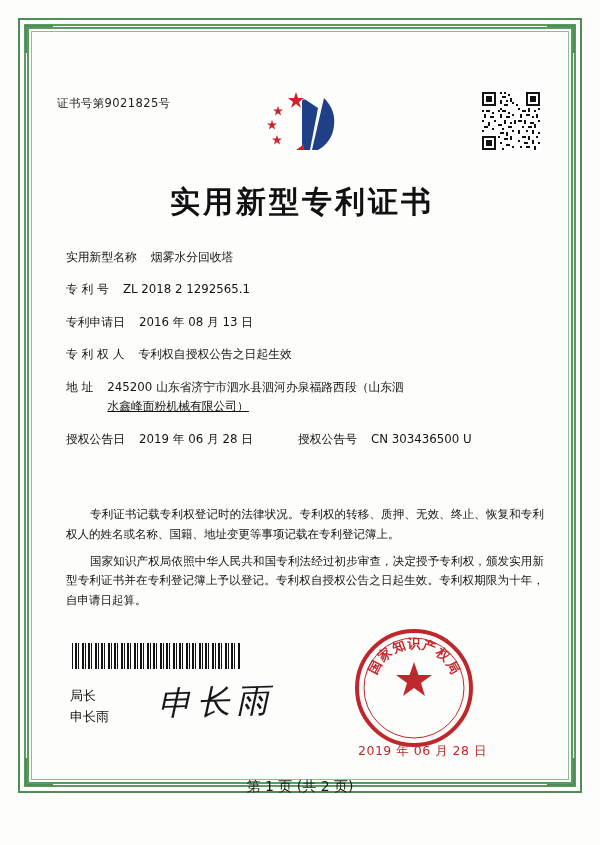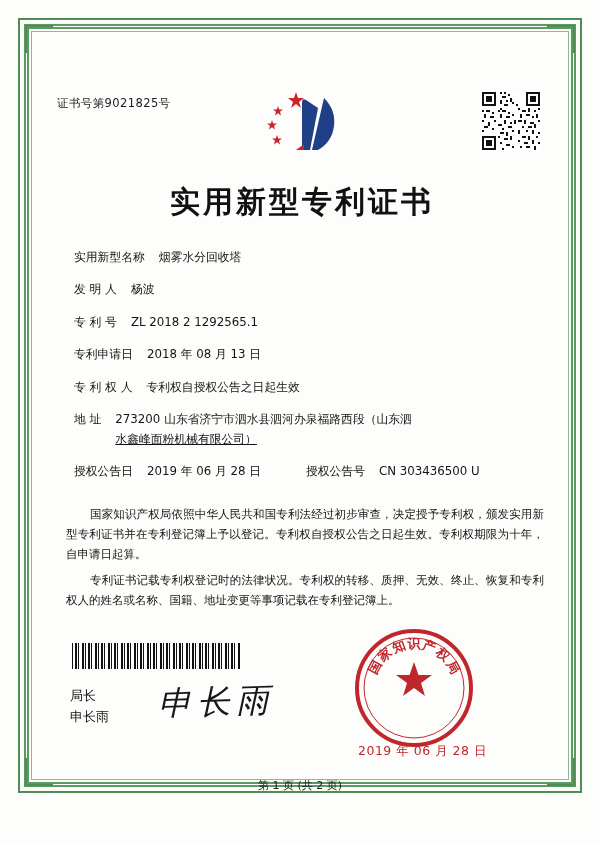--- a/index.html
+++ b/index.html
@@ -107,21 +107,20 @@
     left: 66px;
     top: 248px;
     right: 56px;
     font-size: 11.8px;
     line-height: 1.65;
   }
   .field-row {
     display: flex;
     align-items: flex-start;
     margin-bottom: 13px;
-    margin-left: 8px;
   }
   .field-label {
     white-space: nowrap;
     color: #141414;
   }
   .field-label.sp {
     letter-spacing: 0;
   }
   .field-value {
     margin-left: 14px;
@@ -215,21 +214,21 @@
     color: #c0272d;
     letter-spacing: 0.5px;
   }
 
   .page-num {
     position: absolute;
     left: 0;
     right: 0;
     top: 778px;
     text-align: center;
-    font-size: 11px;
+    font-size: 14px;
     color: #1c1c1c;
   }
 
   .footer-note {
     position: absolute;
     left: 0;
     right: 0;
     top: 818px;
     text-align: center;
     font-size: 11px;
@@ -360,66 +359,62 @@
 
   <div class="title">实用新型专利证书</div>
 
   <div class="fields">
 
     <div class="field-row">
       <span class="field-label">实用新型名称</span>
       <span class="field-value">烟雾水分回收塔</span>
     </div>
 
-    <div class="field-row">
-      <span class="field-label">发 明 人</span>
-      <span class="field-value">杨波</span>
-    </div>
 
     <div class="field-row">
       <span class="field-label">专 利 号</span>
       <span class="field-value">ZL 2018 2 1292565.1</span>
     </div>
 
     <div class="field-row">
       <span class="field-label">专利申请日</span>
-      <span class="field-value">2018 年 08 月 13 日</span>
+      <span class="field-value">2016 年 08 月 13 日</span>
     </div>
 
     <div class="field-row">
       <span class="field-label">专 利 权 人</span>
       <span class="field-value">专利权自授权公告之日起生效</span>
     </div>
 
     <div class="field-row">
       <span class="field-label sp">地        址</span>
       <span class="field-value">
-        <span>273200  山东省济宁市泗水县泗河办泉福路西段（山东泗</span>
+        <span>245200  山东省济宁市泗水县泗河办泉福路西段（山东泗</span>
         <span class="sub">水鑫峰面粉机械有限公司）</span>
       </span>
     </div>
 
     <div class="field-row">
       <div class="row-split">
         <div class="half-left">
           <span class="field-label">授权公告日</span>
           <span class="field-value">2019 年 06 月 28 日</span>
         </div>
         <div class="half-right">
           <span class="field-label">授权公告号</span>
           <span class="field-value">CN 303436500 U</span>
         </div>
       </div>
     </div>
 
   </div>
 
   <div class="paras">
+    <p>专利证书记载专利权登记时的法律状况。专利权的转移、质押、无效、终止、恢复和专利权人的姓名或名称、国籍、地址变更等事项记载在专利登记簿上。</p>
     <p>国家知识产权局依照中华人民共和国专利法经过初步审查，决定授予专利权，颁发实用新型专利证书并在专利登记簿上予以登记。专利权自授权公告之日起生效。专利权期限为十年，自申请日起算。</p>
-    <p>专利证书记载专利权登记时的法律状况。专利权的转移、质押、无效、终止、恢复和专利权人的姓名或名称、国籍、地址变更等事项记载在专利登记簿上。</p>
   </div>
 
   <div class="barcode"></div>
 
   <div class="sig-labels">
     <div>局长</div>
     <div>申长雨</div>
   </div>
   <div class="sig-hand">申长雨</div>
 

